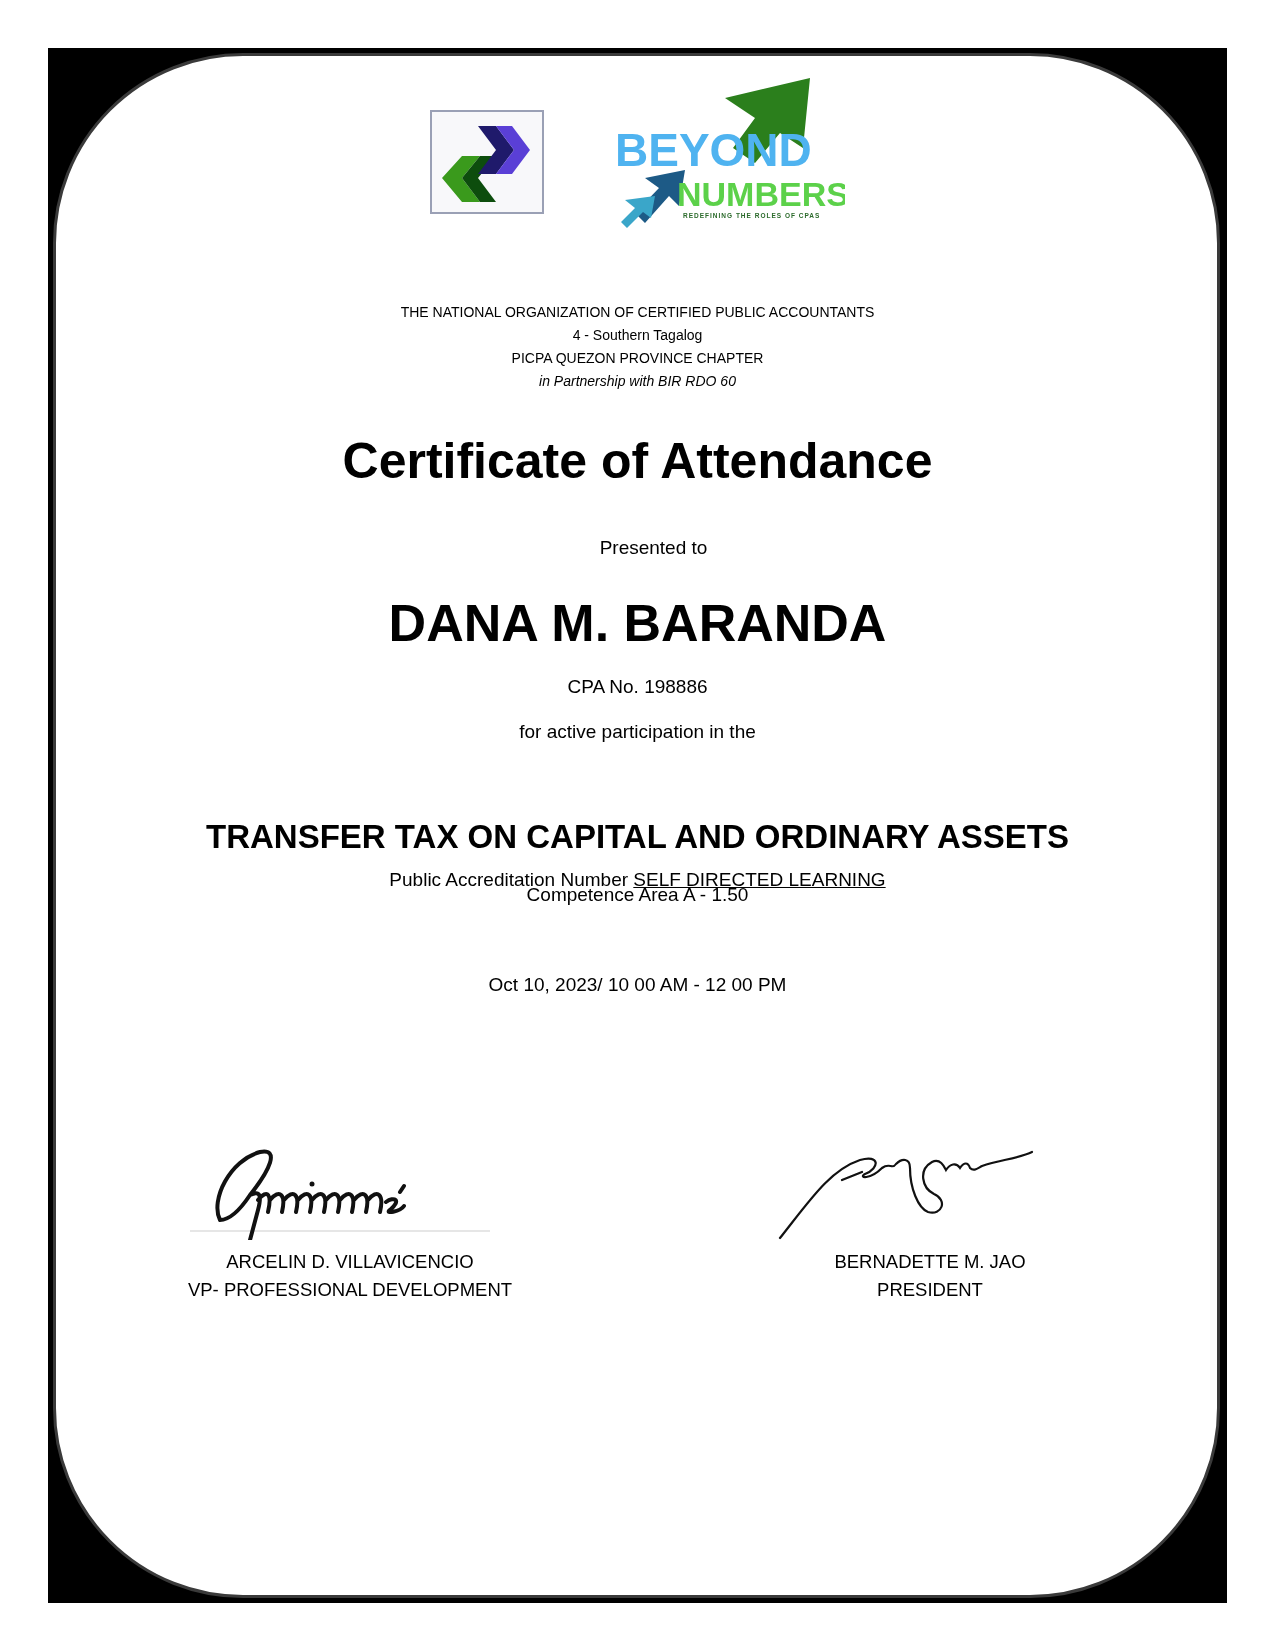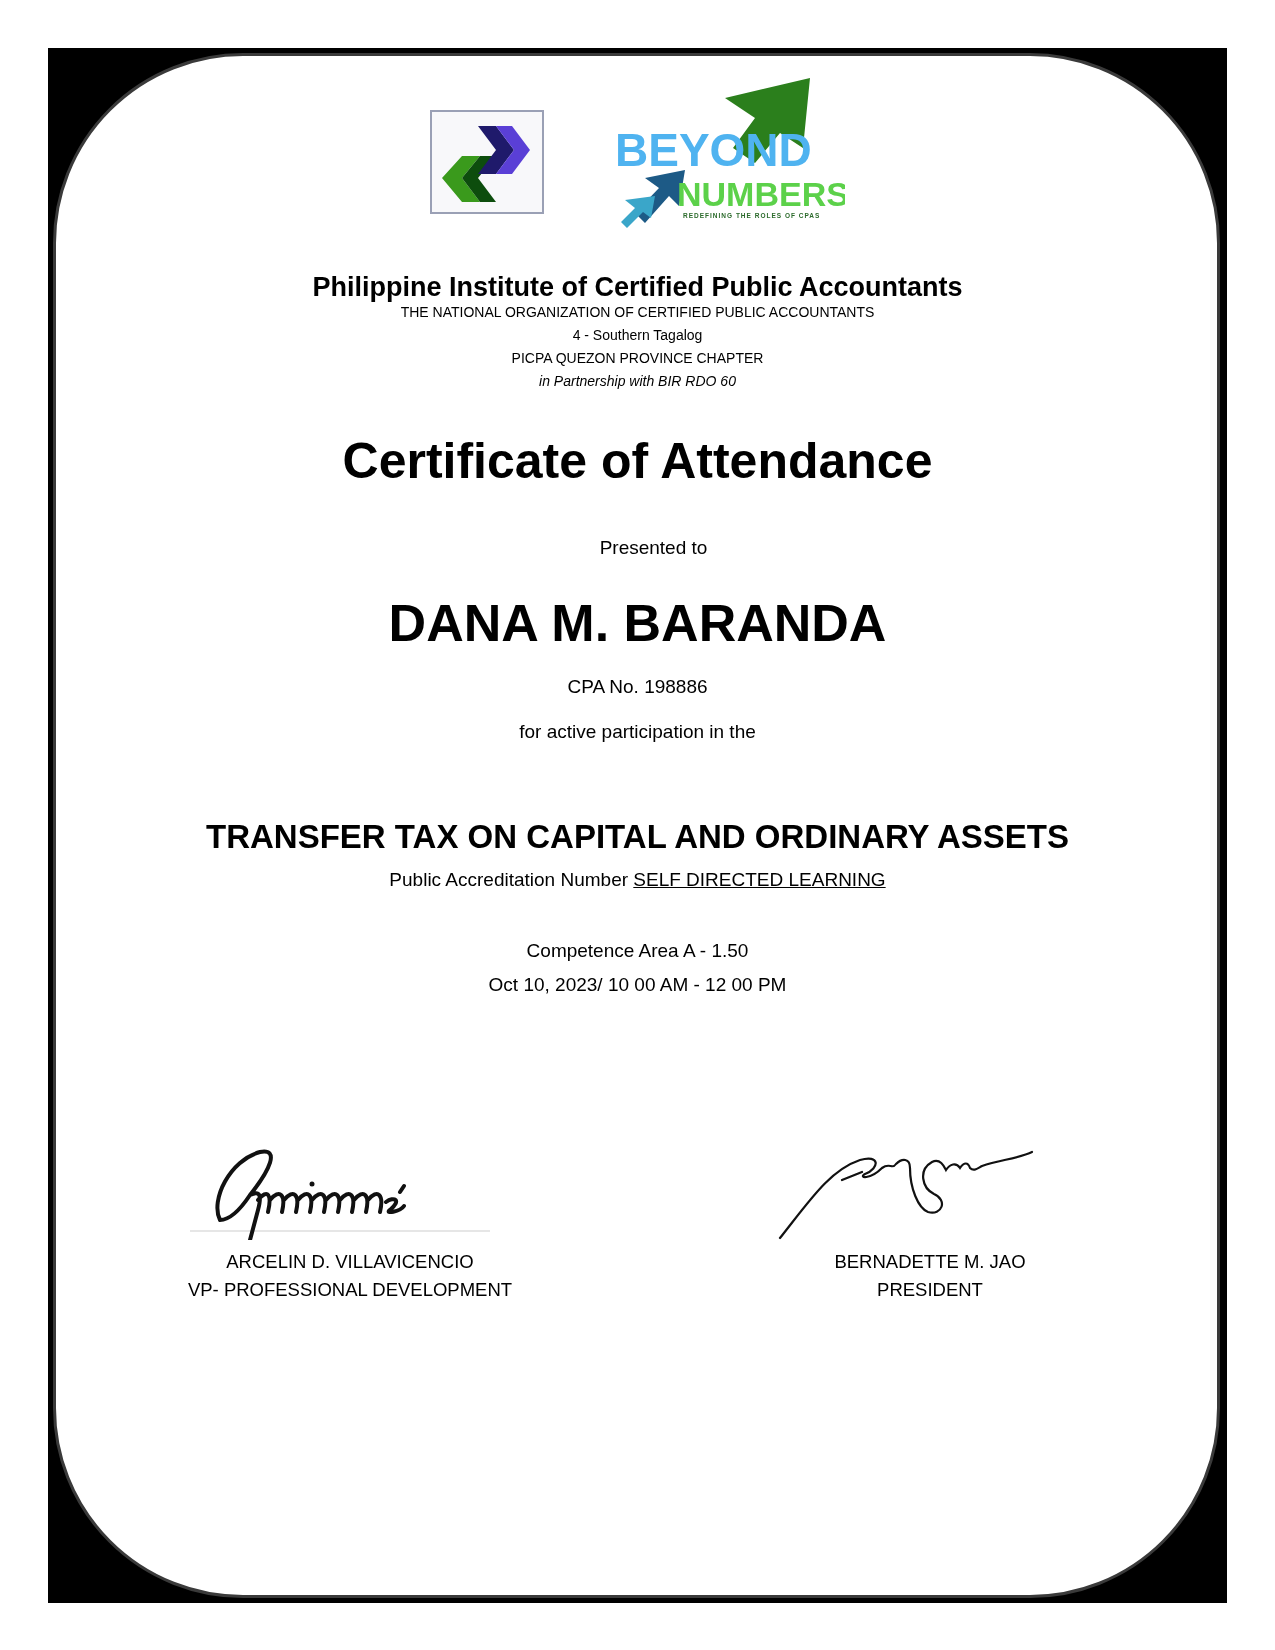--- a/index.html
+++ b/index.html
@@ -18,21 +18,21 @@
   .org-name { top: 272px; font-size: 27px; font-weight: bold; }
   .sub { font-size: 14px; line-height: 24px; }
   .title { top: 432px; font-size: 50px; font-weight: bold; }
   .presented { top: 537px; font-size: 19px; padding-left: 16px; }
   .recipient { top: 593px; font-size: 52px; font-weight: bold; }
   .cpa { top: 676px; font-size: 19px; }
   .participation { top: 721px; font-size: 19px; }
   .program { top: 818px; font-size: 33px; font-weight: bold; }
   .accred { top: 869px; font-size: 19px; }
   .accred u { text-decoration: underline; }
-  .competence { top: 940px; font-size: 19px; }
+  .competence { top: 884px; font-size: 19px; }
   .date { top: 973px; font-size: 19px; line-height: 24px; }
   .sig { position: absolute; text-align: center; font-size: 18.5px; line-height: 28px; }
   .sig-left { left: 160px; width: 380px; top: 1248px; }
   .sig-right { left: 790px; width: 280px; top: 1248px; }
   .sig-img { position: absolute; }
 </style>
 </head>
 <body>
 
 <div class="frame-outer"></div>
@@ -53,21 +53,20 @@
     <svg width="230" height="160" viewBox="0 0 230 160">
       <polygon points="110,20 195,0 188,70 165,55 140,85 118,70 140,40" fill="#2b7f1c"></polygon>
       <text x="0" y="88" font-family="Liberation Sans, sans-serif" font-weight="bold" font-size="46" fill="#4fb3f0">BEYOND</text>
       <polygon points="30,100 70,92 64,128 54,118 30,145 20,135 44,110" fill="#1d5a86"></polygon>
       <polygon points="10,122 40,118 36,140 28,134 12,150 6,144 20,130" fill="#3aa6c9"></polygon>
       <text x="62" y="128" font-family="Liberation Sans, sans-serif" font-weight="bold" font-size="34" fill="#5cd14a">NUMBERS</text>
       <text x="68" y="140" font-family="Liberation Sans, sans-serif" font-weight="bold" font-size="6.5" fill="#2b6a2b" letter-spacing="1">REDEFINING THE ROLES OF CPAS</text>
     </svg>
   </div>
 
-  <div class="center org-name">Philippine Institute of Certified Public Accountants</div>
 
   <div class="center sub" style="top:300px;">THE NATIONAL ORGANIZATION OF CERTIFIED PUBLIC ACCOUNTANTS</div>
   <div class="center sub" style="top:323px;">4 - Southern Tagalog</div>
   <div class="center sub" style="top:346px;">PICPA QUEZON PROVINCE CHAPTER</div>
   <div class="center sub" style="top:369px;font-style:italic;">in Partnership with BIR RDO 60</div>
 
   <div class="center title">Certificate of Attendance</div>
   <div class="center presented">Presented to</div>
   <div class="center recipient">DANA M. BARANDA</div>
   <div class="center cpa">CPA No. 198886</div>

